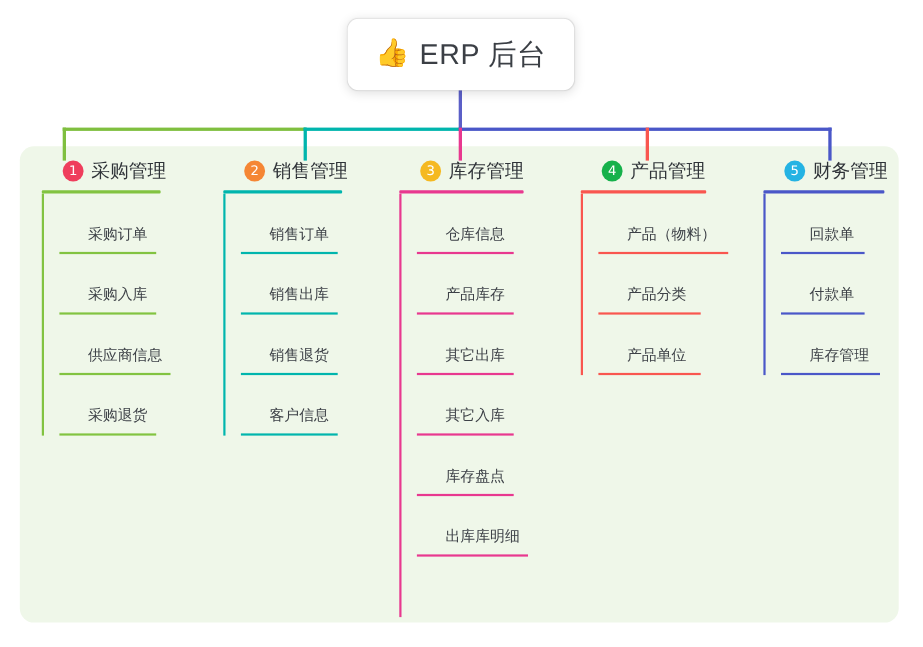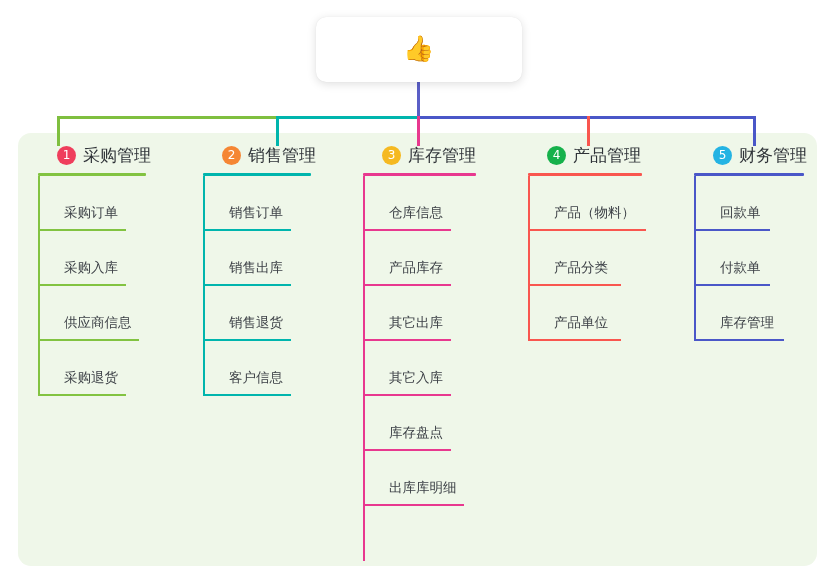--- a/index.html
+++ b/index.html
@@ -98,21 +98,21 @@
     font-family: Liberation Serif, serif;
   }
   .head-rule {
     height: 3px;
     margin-top: 6px;
     border-radius: 1px;
   }
   .leaves {
     position: relative;
     margin-top: 0px;
-    padding-left: 0px;
+    padding-left: 16px;
   }
   .spine {
     position: absolute;
     left: 0px;
     top: 0px;
     width: 2px;
   }
   .leaf {
     position: relative;
     height: 55px;
@@ -134,20 +134,21 @@
 </style>
 </head>
 <body>
 
 <div id="stage">
 
   <div id="panel"></div>
 
   <div id="root-node">
     <span id="root-icon">👍</span>
+    <span id="root-title">ERP 后台</span>
   </div>
 
   <div class="conn" style="left:417px; top:82px; width:3px; height:37px; background:#5b5fc7;"></div>
 
   <div class="conn" style="left:57px; top:116px; width:221px; height:3px; background:#7fbf3f;"></div>
   <div class="conn" style="left:276px; top:116px; width:142px; height:3px; background:#00b5ad;"></div>
   <div class="conn" style="left:417px; top:116px; width:339px; height:3px; background:#4a57c8;"></div>
 
   <div class="conn" style="left:57px; top:116px; width:3px; height:30px; background:#7fbf3f;"></div>
   <div class="conn" style="left:276px; top:116px; width:3px; height:30px; background:#00b5ad;"></div>

